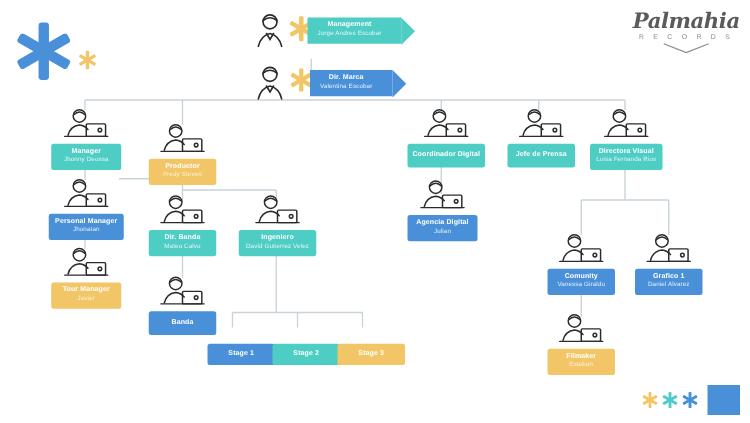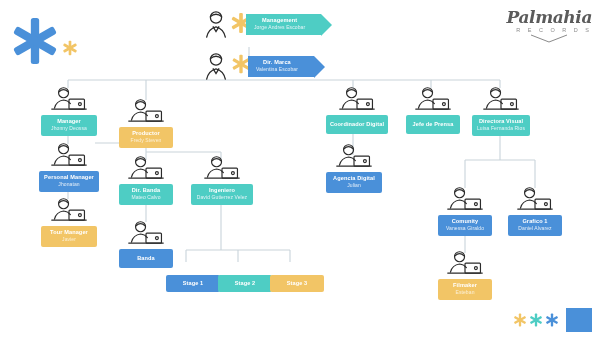--- a/index.html
+++ b/index.html
@@ -29,21 +29,21 @@
   
   .banner{position:relative;padding:3px 16px 4px 8px;border-radius:0;}
   .banner::after{content:"";position:absolute;right:-11px;top:0;width:0;height:0;
       border-top:11.5px solid transparent;border-bottom:11.5px solid transparent;}
   .banner.teal::after{border-left:11px solid #4ecdc4;}
   .banner.blue::after{border-left:11px solid #4a90d9;}
 
   
   .ast{position:absolute;}
   
-  #logo{position:absolute;right:8px;top:8px;width:86px;text-align:right;}
+  #logo{position:absolute;right:8px;top:8px;width:86px;text-align:center;}
   #logo .word{font-family:"DejaVu Serif",serif;font-style:italic;font-weight:bold;
       font-size:17px;color:#5b5b5b;letter-spacing:-.4px;line-height:18px;}
   #logo .sub{font-size:5.5px;letter-spacing:3px;color:#8a8a8a;line-height:8px;}
   #logo .swoosh{display:block;margin:0 auto;}
 
   #botsq{position:absolute;right:8px;bottom:6px;width:26px;height:24px;background:#4a90d9;}
 </style>
 </head>
 <body>
 

